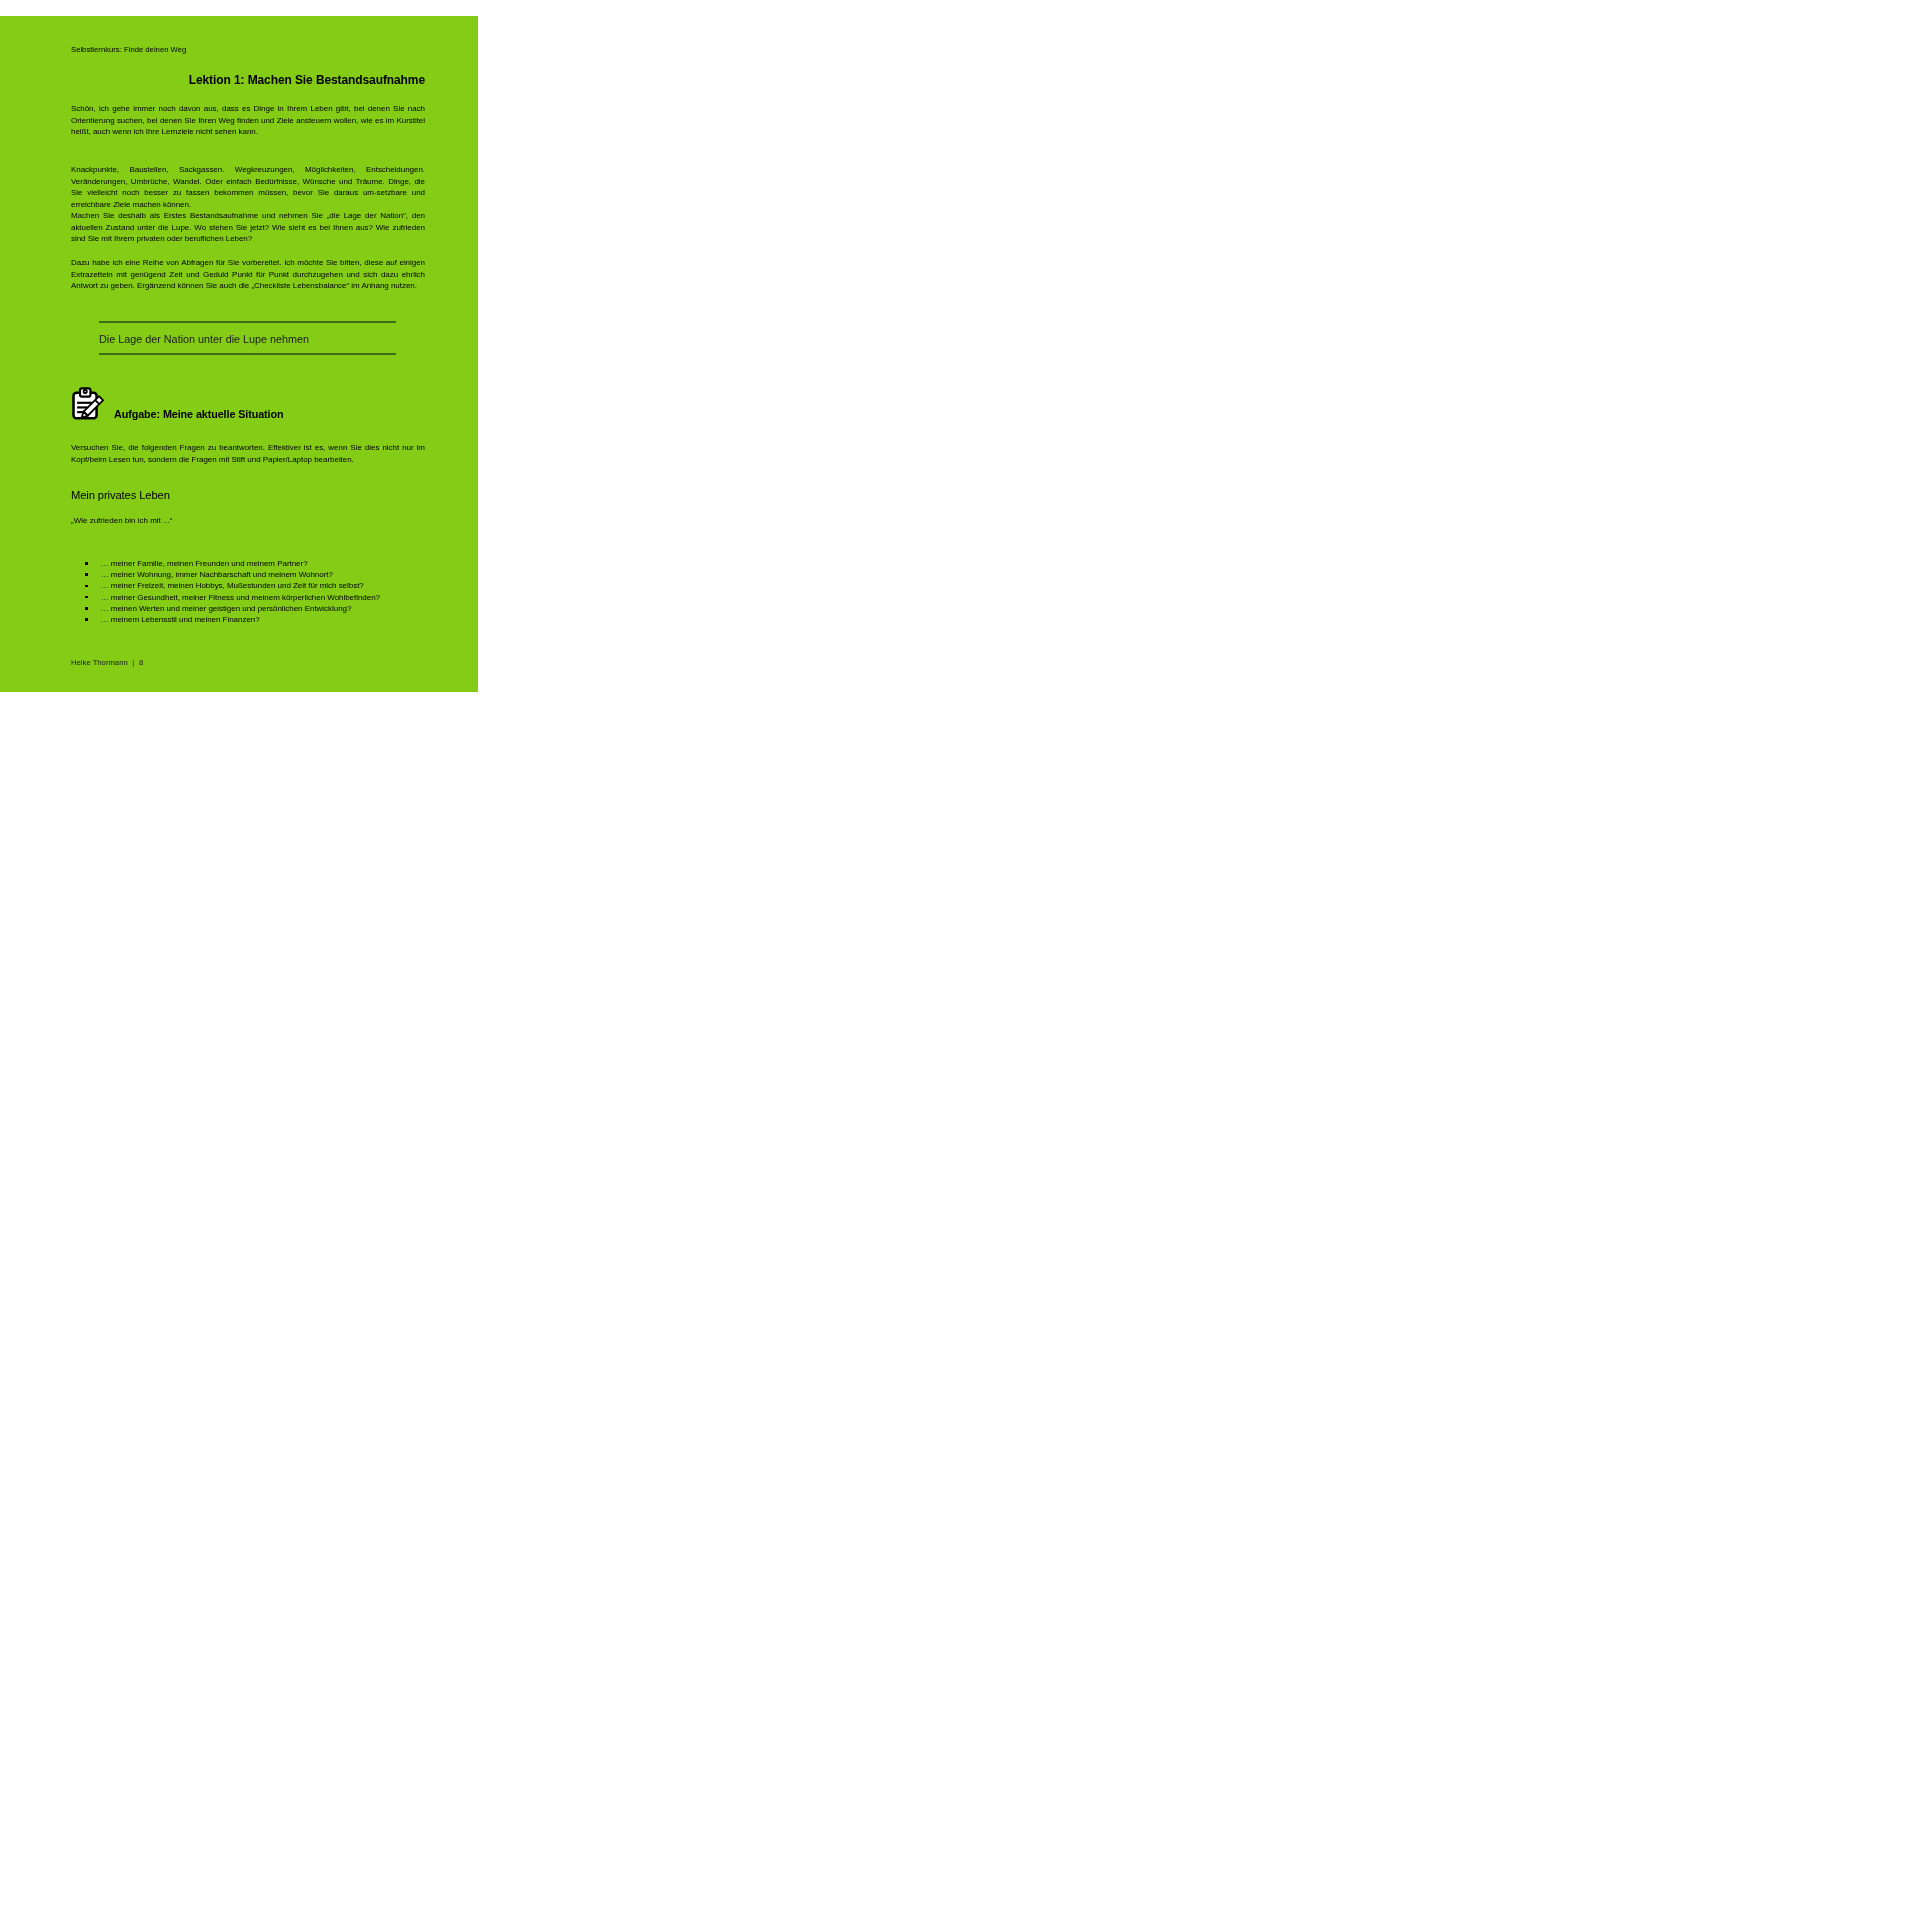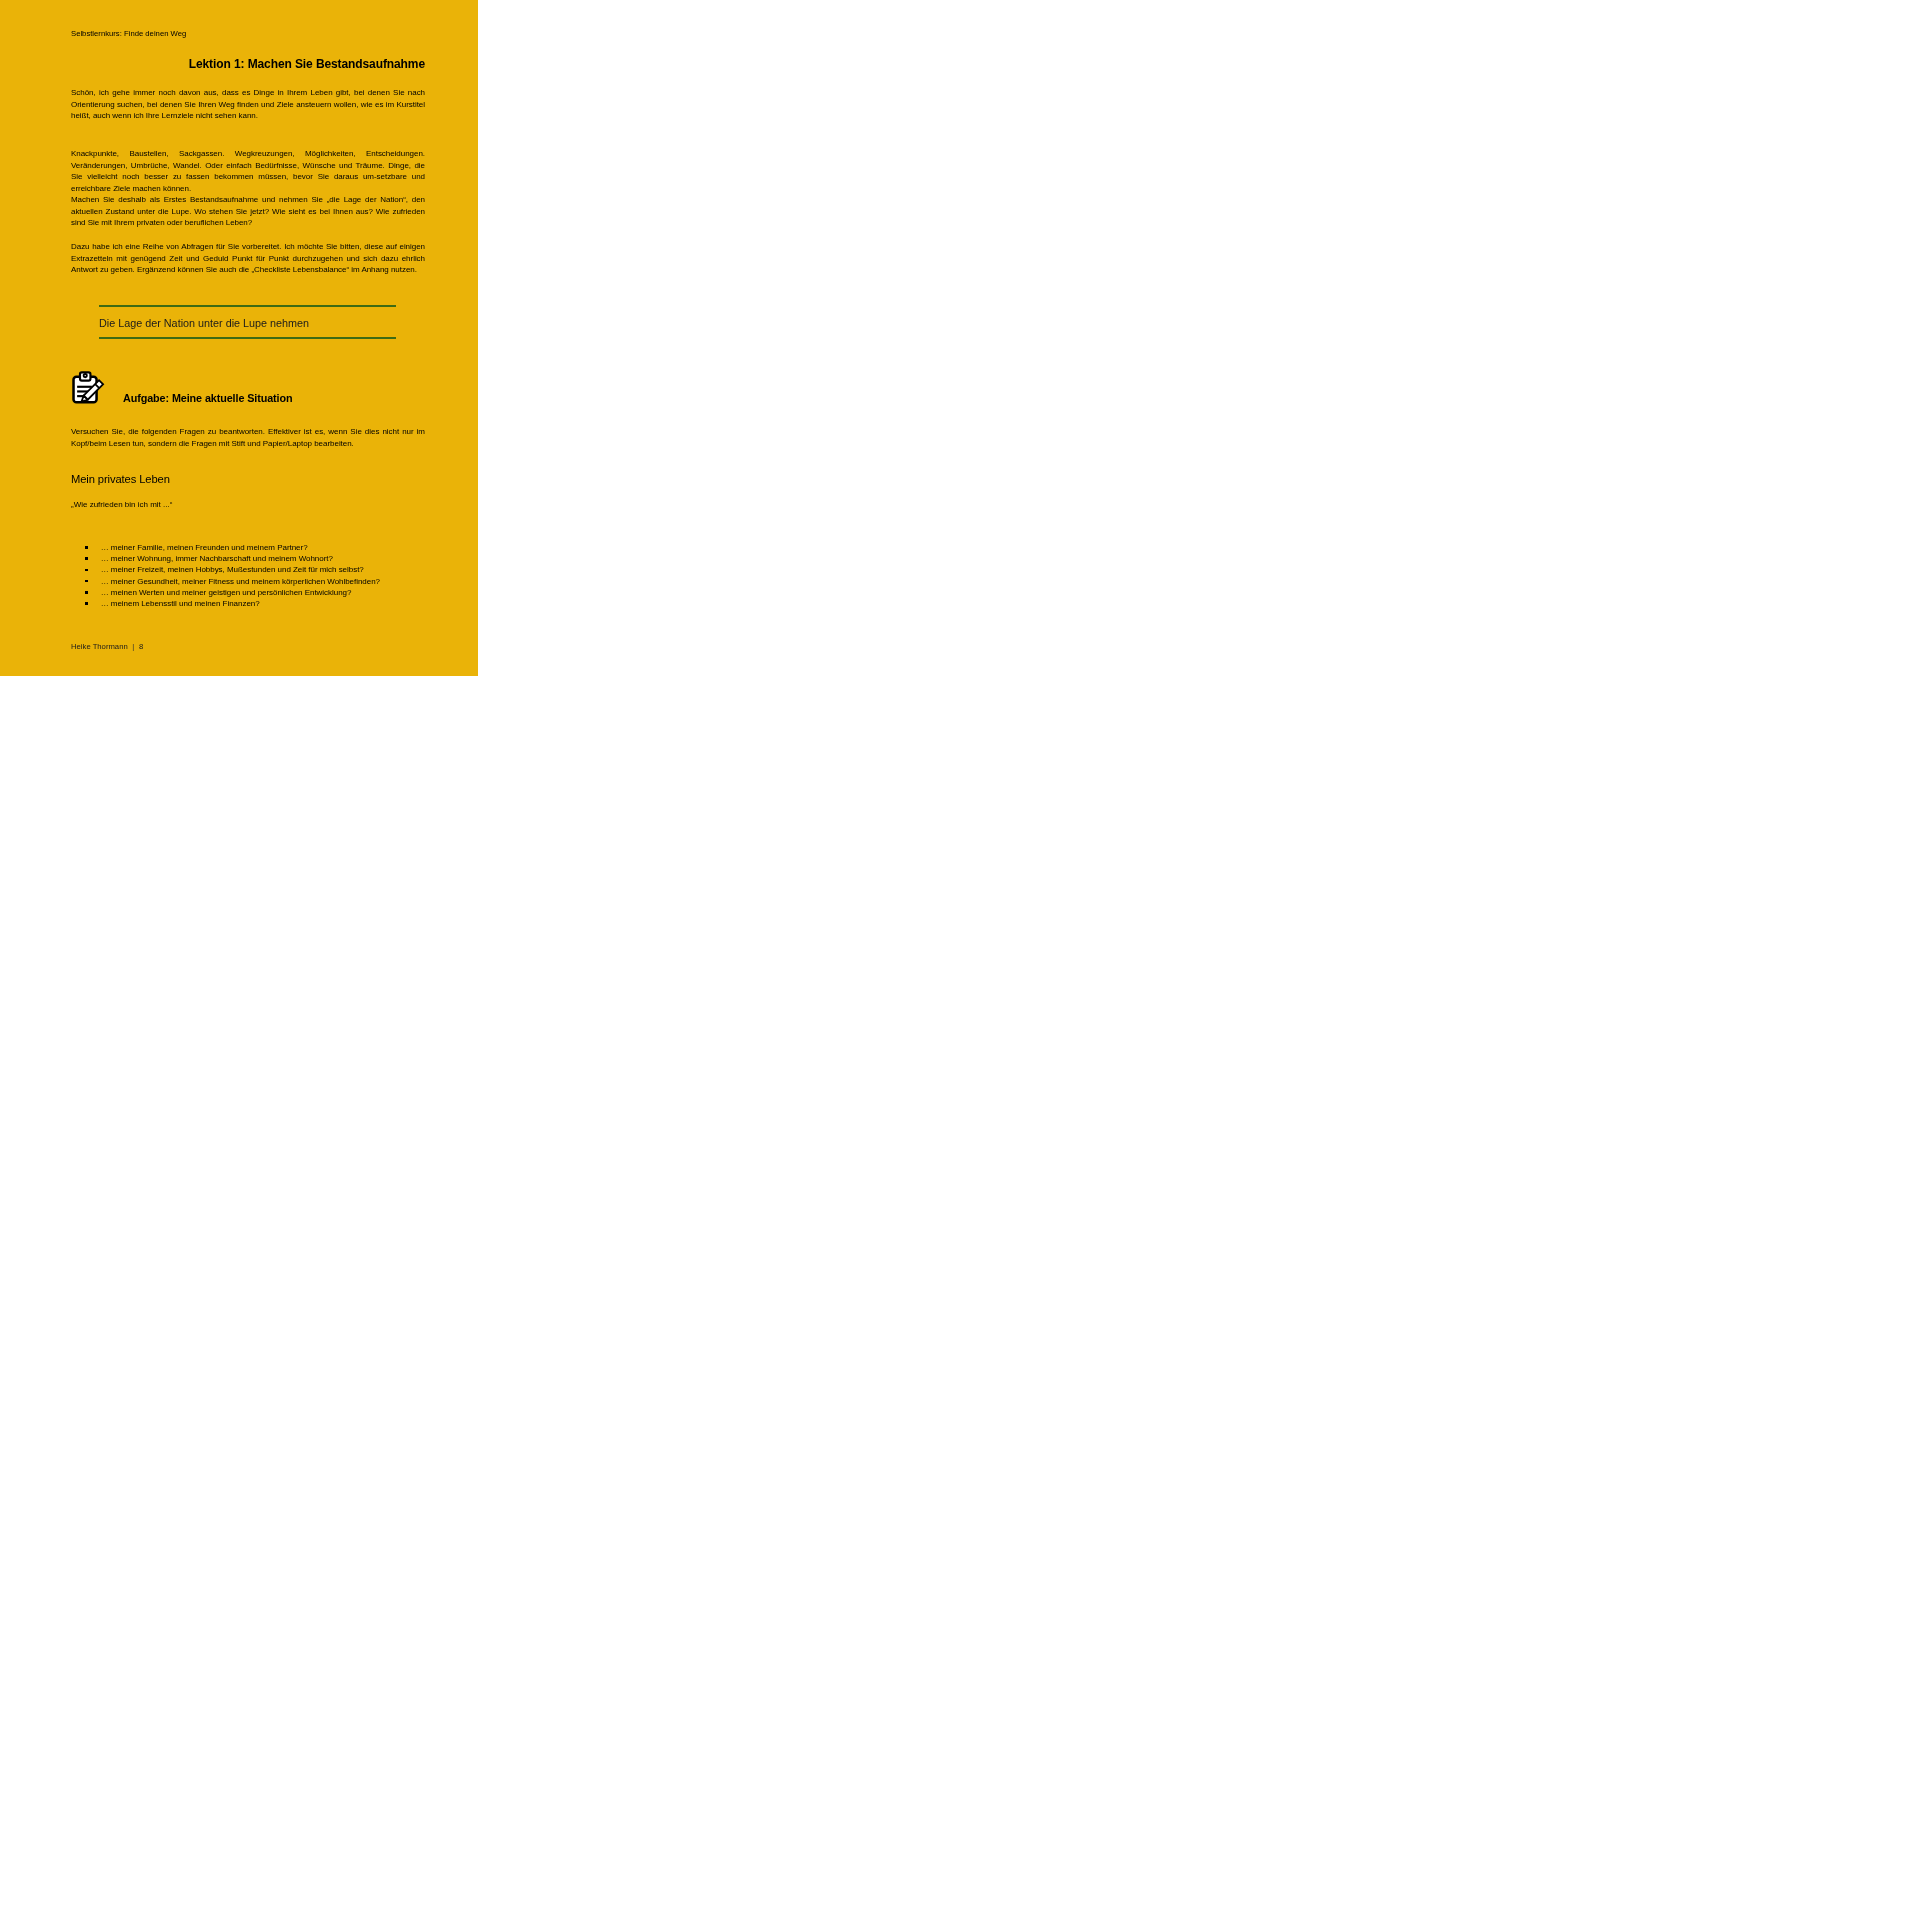--- a/index.html
+++ b/index.html
@@ -1,39 +1,40 @@
 <!DOCTYPE html>
 <html lang="de" style="font-size:6.2px"><head>
 <meta charset="utf-8">
 <style>
   html, body { margin: 0; padding: 0; background: #ffffff; }
   .page {
     position: relative;
     width: 478px;
     height: 676px;
-    background: #eab308;
+    background: #84cc16;
     font-family: "Liberation Sans", "DejaVu Sans", sans-serif;
     color: #000000;
     overflow: hidden;
+    margin-top: 16px;
   }
   .abs { position: absolute; left: 71px; width: 354px; }
   .running-header { top: 29px; font-size: 7.7px; letter-spacing: 0; }
   .doc-title { top: 57px; font-size: 12px; font-weight: 700; letter-spacing: -0.1px; text-align: right; }
   .para { text-align: justify; font-size: 8px; line-height: 11.6px; letter-spacing: -0.04px; }
   .para-1 { top: 87px; }
   .para-2 { top: 148px; }
   .para-3 { top: 194px; }
   .para-4 { top: 241px; }
   .callout { top: 305px; left: 99px; width: 297px; }
   .callout-rule { height: 1.9px; width: 100%; }
   .callout-text {
     text-align: left; font-size: 10.8px; font-weight: 400; color: #1b1b1b;
     margin-top: 9.2px; margin-bottom: 6.2px; line-height: 14.6px;
   }
-  .task-row { top: 370px; display: flex; align-items: flex-end; gap: 16px; }
+  .task-row { top: 370px; display: flex; align-items: flex-end; gap: 7px; }
   .task-icon { width: 36px; height: 35px; flex: 0 0 auto; }
   .task-heading { font-size: 10.8px; font-weight: 700; padding-bottom: 1.5px; letter-spacing: -0.1px; }
   .task-intro { top: 426px; }
   .section-heading { top: 473px; font-size: 11.2px; font-weight: 400; letter-spacing: -0.1px; }
   .section-lead { top: 500px; font-size: 8px; }
   .bullet-list { top: 542px; list-style: none; margin: 0; padding: 0; }
   .bullet-item { display: flex; align-items: flex-start; line-height: 11.2px; font-size: 8px; letter-spacing: -0.04px; }
   .bullet-marker {
     flex: 0 0 auto; width: 2.7px; height: 2.7px; background: #000;
     margin-left: 14.3px; margin-right: 12.7px; margin-top: 4.2px;

